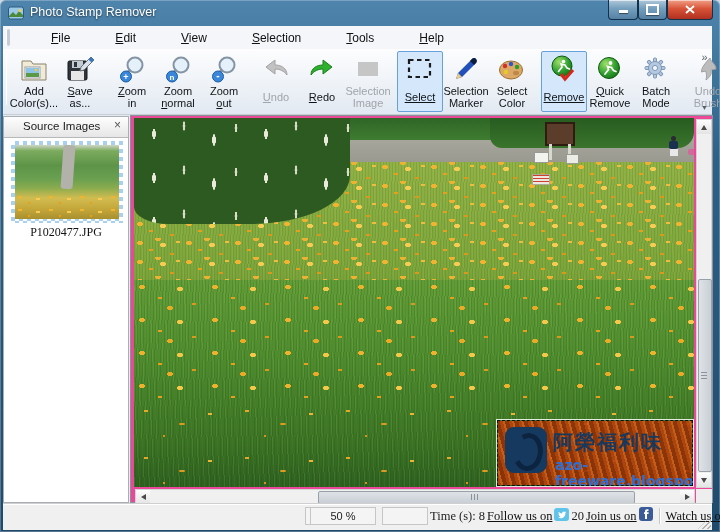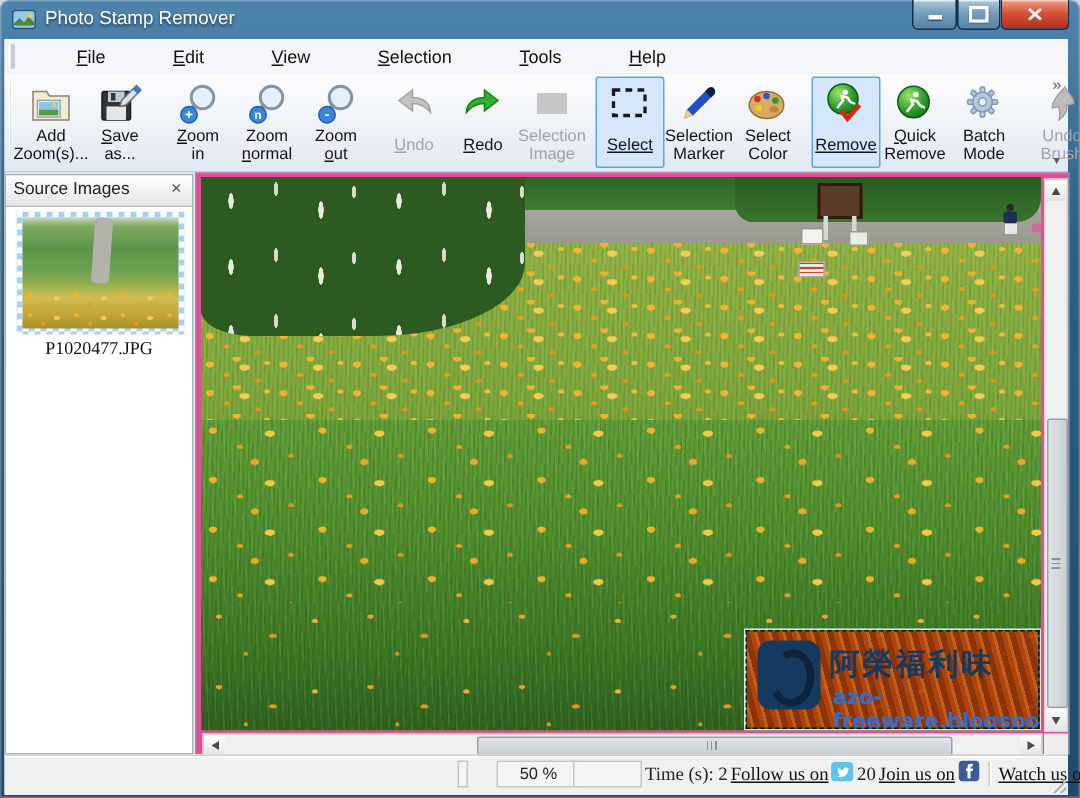--- a/index.html
+++ b/index.html
@@ -30,21 +30,21 @@
   .tb-icon{height:30px;display:flex;align-items:flex-end;justify-content:center;}
   .tb-label{height:27px;display:flex;flex-direction:column;justify-content:center;align-items:center;font-size:11px;line-height:12px;color:#101418;text-align:center;white-space:nowrap;}
   .tb-btn.disabled .tb-label{color:#a0a4aa;}
   .tb-sep{width:1px;background:#c2c8d0;box-shadow:1px 0 0 #fff;height:54px;margin:2px 3px 0 3px;}
   .tb-overflow{position:absolute;right:1px;top:2px;width:13px;height:60px;display:flex;flex-direction:column;justify-content:space-between;align-items:center;color:#5a6068;font-size:10px;}
   .tb-overflow .chev{font-size:11px;}
   .tb-overflow .drop{font-size:7px;}
   
   .source-panel{position:absolute;left:3px;top:116px;width:126px;height:387px;background:#fff;border:1px solid #a8aeb5;box-sizing:border-box;}
   .sp-header{height:20px;background:linear-gradient(180deg,#fefefe,#e6e6e6);border-bottom:1px solid #b8b8b8;position:relative;}
-  .sp-title{position:absolute;left:5px;top:3px;font-size:11.5px;color:#222;}
+  .sp-title{position:absolute;left:19px;top:3px;font-size:11.5px;color:#222;}
   .sp-close{position:absolute;right:3px;top:1px;width:15px;height:15px;text-align:center;font-size:12px;color:#555;line-height:15px;}
   .thumb-wrap{position:absolute;left:7px;top:24px;padding:4px;background:repeating-conic-gradient(#a8d0f0 0% 25%,#ffffff 25% 50%) 0 0/8px 8px;}
   .thumb{width:104px;height:74px;position:relative;overflow:hidden;background:linear-gradient(180deg,#cdd6c6 0%,#7cab5e 8%,#5d9448 28%,#6aa050 46%,#8aab4e 58%,#d2bc50 72%,#c2a438 88%,#a8902e 100%);}
   .thumb-path{position:absolute;left:47px;top:0;width:12px;height:44px;background:#b2b2aa;transform:rotate(4deg);border-radius:3px;}
   .thumb-flowers{position:absolute;left:0;bottom:0;width:104px;height:26px;background-image:radial-gradient(2.5px 2px at 5px 4px,#f0b42f 65%,transparent 70%),radial-gradient(2px 2px at 14px 10px,#e8a01c 65%,transparent 70%),radial-gradient(3px 2px at 23px 6px,#f8cc52 65%,transparent 70%);background-size:31px 13px;}
   .sp-caption{position:absolute;left:0;top:108px;width:100%;text-align:center;font-family:"Liberation Serif",serif;font-size:12px;color:#111;}
   
   .canvas{position:absolute;left:130px;top:115px;width:583px;height:388px;background:#ec4899;border:1px solid #8a939c;box-sizing:border-box;}
   .photo{position:absolute;left:3px;top:2px;width:560px;height:369px;overflow:hidden;background:#6a9c40;}
   .ph-road{position:absolute;left:0;top:0;width:560px;height:46px;background:linear-gradient(180deg,#b2b2aa,#98988e);}
@@ -112,21 +112,21 @@
   .tri-right{width:0;height:0;border-top:3.5px solid transparent;border-bottom:3.5px solid transparent;border-left:5px solid #4a4a4a;}
   .vthumb{position:absolute;left:1px;top:159px;width:12px;height:191px;background:linear-gradient(90deg,#dfe3e7,#c9cfd6);border:1px solid #98a0a8;border-radius:2px;}
   .vthumb::after{content:"";position:absolute;left:2px;top:92px;width:6px;height:8px;background:repeating-linear-gradient(180deg,#8a929a 0 1px,transparent 1px 3px);}
   .hthumb{position:absolute;left:182px;top:1px;width:315px;height:11px;background:linear-gradient(180deg,#dfe3e7,#c9cfd6);border:1px solid #98a0a8;border-radius:2px;}
   .hthumb::after{content:"";position:absolute;left:152px;top:2px;width:9px;height:6px;background:repeating-linear-gradient(90deg,#8a929a 0 1px,transparent 1px 3px);}
   .sb-corner{position:absolute;left:565px;top:373px;width:16px;height:15px;background:#eee;}
   
   .statusbar{position:absolute;left:3px;top:503px;width:709px;height:26px;background:#f0f0f0;border-top:1px solid #cfcfcf;box-shadow:inset 0 1px 0 #fff;font-size:11px;color:#222;}
   .sb-panel{position:absolute;top:3px;height:18px;border:1px solid #c6c6c6;background:#f4f4f4;box-sizing:border-box;}
   .sb-p1{left:302px;width:7px;}
-  .sb-zoom{left:328px;width:56px;display:flex;align-items:center;justify-content:center;}
+  .sb-zoom{left:307px;width:66px;display:flex;align-items:center;justify-content:center;}
   .sb-p3{left:379px;width:46px;}
   .sb-cluster{position:absolute;left:427px;top:3px;height:18px;display:flex;align-items:center;gap:2px;font-family:"Liberation Serif",serif;font-size:12.5px;white-space:nowrap;}
   .sb-link{text-decoration:underline;color:#111;}
   .sb-vsep{width:1px;height:16px;background:#c6c6c6;box-shadow:1px 0 0 #fff;margin:0 4px;}
   .resize-grip{position:absolute;right:1px;bottom:1px;width:13px;height:13px;background:repeating-linear-gradient(-45deg,transparent 0 2px,#b4b4b4 2px 3.5px);clip-path:polygon(100% 0,100% 100%,0 100%);}
 </style>
 </head>
 <body>
 
 <div id="app">
@@ -175,21 +175,21 @@
           <svg width="30" height="28" viewBox="0 0 30 28">
             <path d="M3 6h9l2 3h13v16H3z" fill="#f0ead6" stroke="#8a8270"></path>
             <rect x="6" y="12" width="15" height="11" fill="#fff" stroke="#98a0a8"></rect>
             <rect x="7" y="13" width="13" height="5" fill="#8ec4e8"></rect>
             <rect x="7" y="18" width="13" height="4" fill="#5a9a46"></rect>
             <circle cx="17" cy="15" r="1.3" fill="#f0d040"></circle>
           </svg>
         </span>
         <span class="tb-label">
           <span>Add</span>
-          <span>Zoom(s)...</span>
+          <span>Color(s)...</span>
         </span>
       </div>
       <div class="tb-btn ">
         <span class="tb-icon">
           <svg width="30" height="28" viewBox="0 0 30 28">
             <rect x="3" y="6" width="19" height="19" rx="1.5" fill="#30353b" stroke="#14181c"></rect>
             <rect x="7" y="6" width="11" height="7" fill="#c2cad2"></rect>
             <rect x="9" y="7" width="3" height="5" fill="#30353b"></rect>
             <rect x="6" y="16" width="13" height="9" fill="#e6e6e6"></rect>
             <path d="M26 2l3 3-10 10-4 1 1-4z" fill="#dce2ea" stroke="#6a7078"></path>
@@ -459,21 +459,21 @@
     <div class="sb-corner"></div>
   </div>
 
   <div class="statusbar">
     <div class="sb-panel sb-p1"></div>
     <div class="sb-panel sb-zoom">
       <span>50 %</span>
     </div>
     <div class="sb-panel sb-p3"></div>
     <div class="sb-cluster">
-        <span>Time (s): 2</span>
+        <span>Time (s): 8</span>
         <span class="sb-link">Follow us on</span>
         <span><svg width="15" height="13" viewBox="0 0 16 14">
             <rect width="16" height="14" rx="3" fill="#5fc3ea"></rect>
             <path d="M13 4.6c-.3.1-.6.2-.9.3.3-.2.6-.6.7-1-.3.2-.7.4-1 .4-.3-.3-.8-.6-1.3-.6-1 0-1.8.8-1.8 1.8v.4C7.2 5.8 5.9 5.1 5 4c-.2.3-.3.6-.3.9 0 .6.3 1.2.8 1.5-.3 0-.6-.1-.8-.2 0 .9.6 1.6 1.4 1.8-.1 0-.3.1-.5.1h-.4c.3.7.9 1.2 1.7 1.3-.6.5-1.4.8-2.3.8h-.4c.8.5 1.8.8 2.8.8 3.3 0 5.2-2.8 5.2-5.2v-.2c.4-.3.7-.6.8-1z" fill="#fff"></path>
           </svg></span>
         <span>20</span>
         <span class="sb-link">Join us on</span>
         <span><svg width="14" height="14" viewBox="0 0 14 14">
             <rect width="14" height="14" rx="3" fill="#3a5a98"></rect>
             <path d="M9.5 7H8v5H6V7H5V5.3h1v-1C6 3 6.6 2.2 8 2.2h1.5V4H8.6c-.4 0-.6.2-.6.6v.7h1.7z" fill="#fff"></path>

